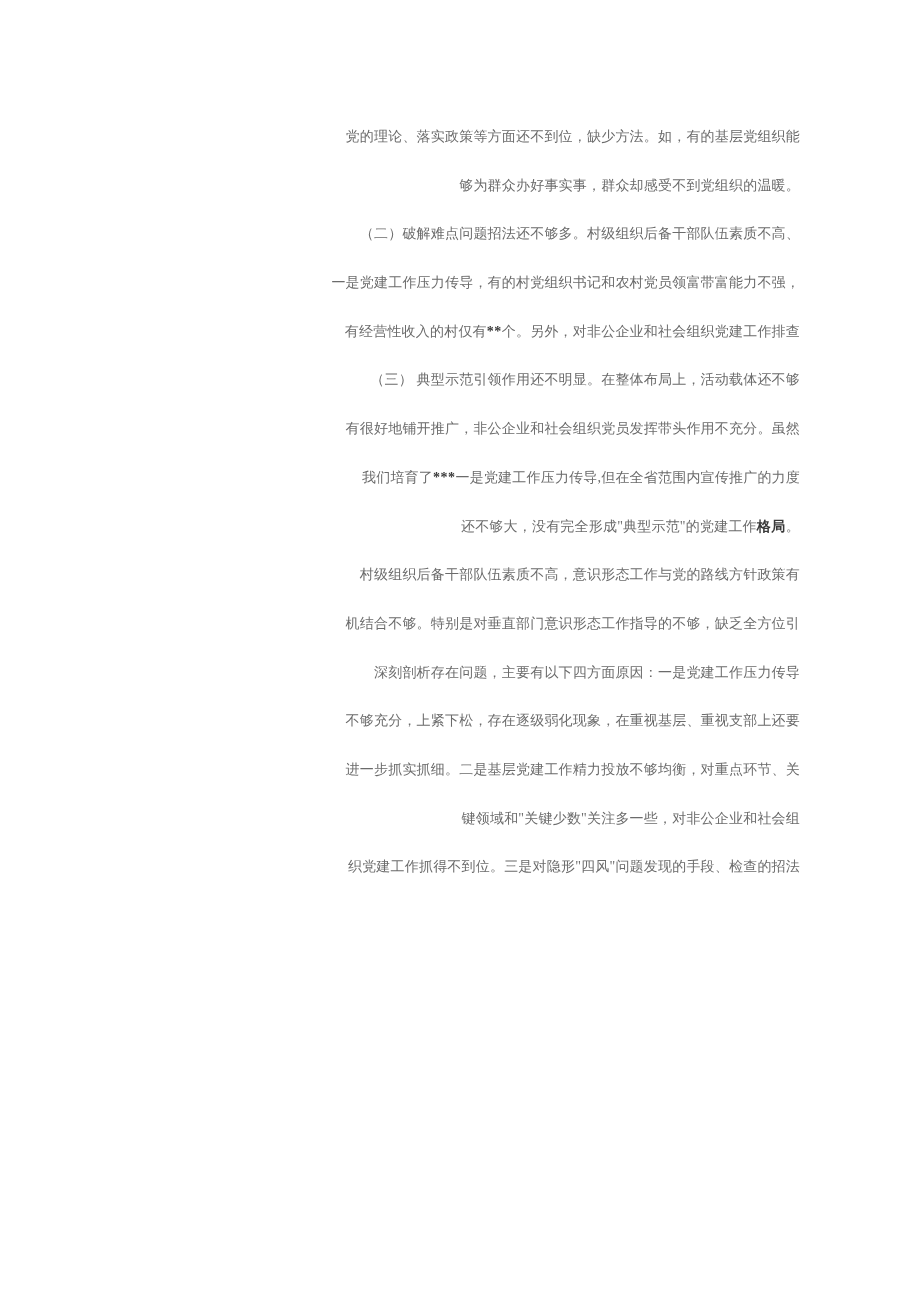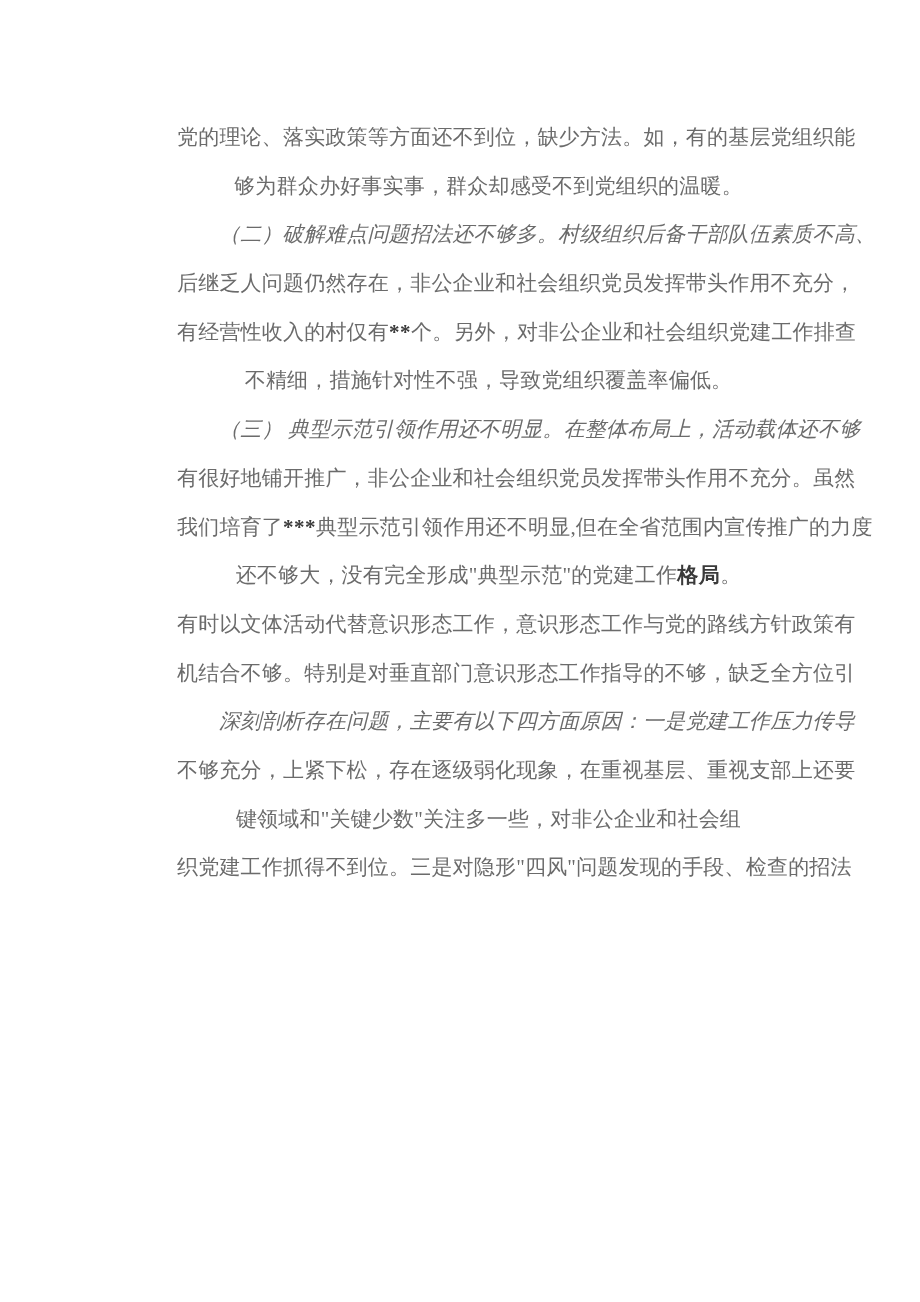--- a/index.html
+++ b/index.html
@@ -23,52 +23,51 @@
   }
   .doc {
     position: absolute;
     left: 140px;
     top: 113px;
     width: 660px;
   }
   .line {
     height: 48.7px;
     line-height: 48.7px;
-    font-size: 21px;
+    font-size: 14px;
     color: #6b6b6b;
     letter-spacing: 0.2px;
     white-space: nowrap;
-    text-align: center;
+    text-align: right;
     margin-left: 37px;
   }
   .line.indent {
     padding-left: 42px;
-    font-style: italic;
   }
   .run-song {
     color: #3a3a3a;
     font-weight: bold;
     letter-spacing: 0.5px;
   }
 </style>
 </head>
 <body>
 
 <div class="page">
   <div class="doc" id="doc-body">
       <div class="line"><span class="run-kai">党的理论、落实政策等方面还不到位，缺少方法。如，有的基层党组织能</span></div>
       <div class="line"><span class="run-kai">够为群众办好事实事，群众却感受不到党组织的温暖。</span></div>
       <div class="line indent"><span class="run-kai">（二）破解难点问题招法还不够多。村级组织后备干部队伍素质不高、</span></div>
-      <div class="line"><span class="run-kai">后继乏人问题仍然存在，非公企业和社会组织党员发挥带头作用不充分，</span></div>
+      <div class="line"><span class="run-kai">一是党建工作压力传导，有的村党组织书记和农村党员领富带富能力不强，</span></div>
       <div class="line"><span class="run-kai">有经营性收入的村仅有</span><span class="run-song">**</span><span class="run-kai">个。另外，对非公企业和社会组织党建工作排查</span></div>
-      <div class="line"><span class="run-kai">不精细，措施针对性不强，导致党组织覆盖率偏低。</span></div>
       <div class="line indent"><span class="run-kai">（三） 典型示范引领作用还不明显。在整体布局上，活动载体还不够</span></div>
       <div class="line"><span class="run-kai">有很好地铺开推广，非公企业和社会组织党员发挥带头作用不充分。虽然</span></div>
-      <div class="line"><span class="run-kai">我们培育了</span><span class="run-song">***</span><span class="run-kai">典型示范引领作用还不明显,但在全省范围内宣传推广的力度</span></div>
+      <div class="line"><span class="run-kai">我们培育了</span><span class="run-song">***</span><span class="run-kai">一是党建工作压力传导,但在全省范围内宣传推广的力度</span></div>
       <div class="line"><span class="run-kai">还不够大，没有完全形成"典型示范"的党建工作</span><span class="run-song">格局</span><span class="run-kai">。</span></div>
-      <div class="line"><span class="run-kai">有时以文体活动代替意识形态工作，意识形态工作与党的路线方针政策有</span></div>
+      <div class="line"><span class="run-kai">村级组织后备干部队伍素质不高，意识形态工作与党的路线方针政策有</span></div>
       <div class="line"><span class="run-kai">机结合不够。特别是对垂直部门意识形态工作指导的不够，缺乏全方位引</span></div>
       <div class="line indent"><span class="run-kai">深刻剖析存在问题，主要有以下四方面原因：一是党建工作压力传导</span></div>
       <div class="line"><span class="run-kai">不够充分，上紧下松，存在逐级弱化现象，在重视基层、重视支部上还要</span></div>
+      <div class="line"><span class="run-kai">进一步抓实抓细。二是基层党建工作精力投放不够均衡，对重点环节、关</span></div>
       <div class="line"><span class="run-kai">键领域和"关键少数"关注多一些，对非公企业和社会组</span></div>
       <div class="line"><span class="run-kai">织党建工作抓得不到位。三是对隐形"四风"问题发现的手段、检查的招法</span></div>
     </div>
 </div>
 
 </body></html>

